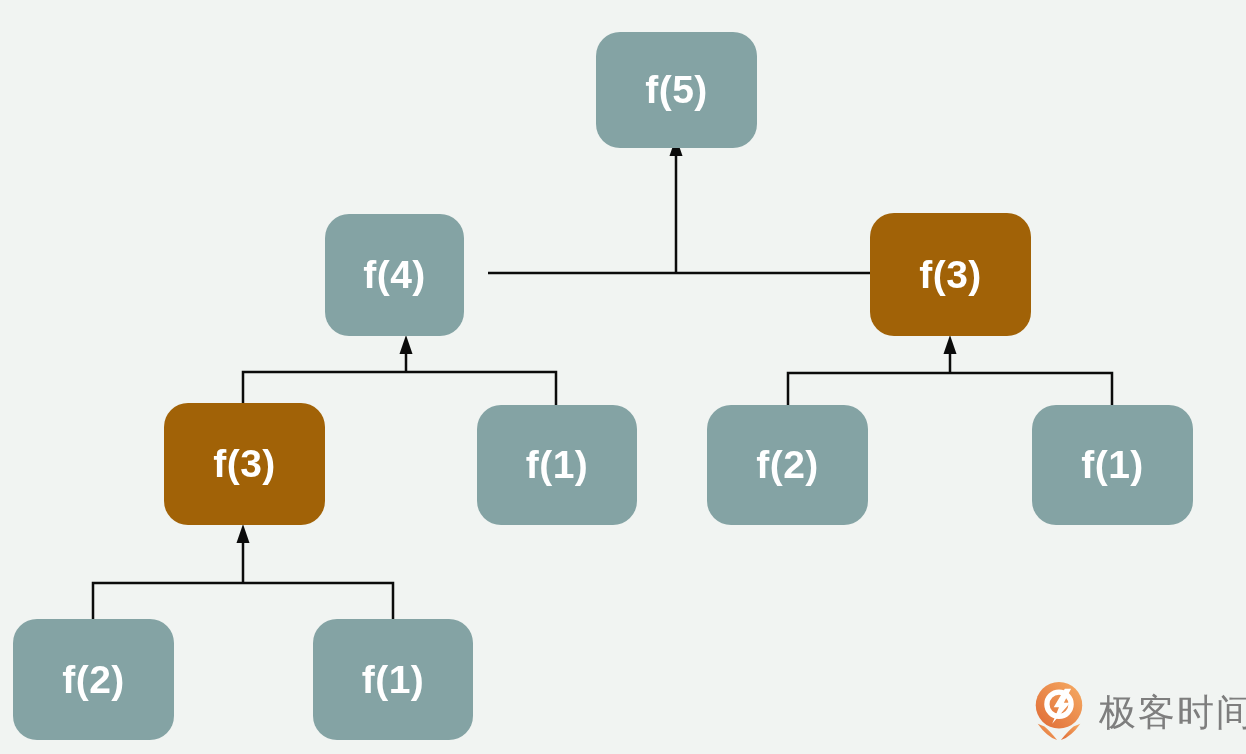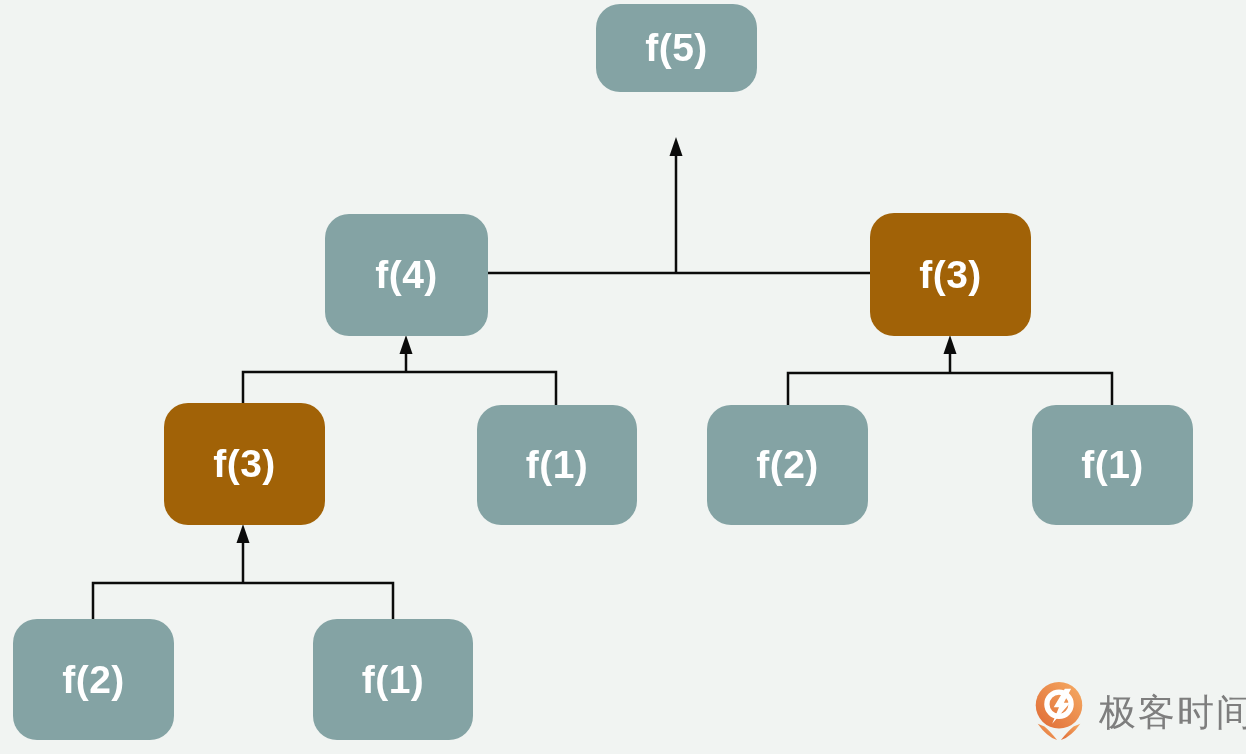--- a/index.html
+++ b/index.html
@@ -19,22 +19,22 @@
     display: flex; align-items: center; justify-content: center;
     color: #ffffff;
     font-size: 39px;
     font-weight: 700;
     letter-spacing: 0.5px;
     user-select: none;
   }
   .node.teal  { background: #84A3A4; }
   .node.green { background: #a16207; }
 
-  .n-f5  { left: 596px; top: 4px;  width: 161px; height: 88px; }
-  .n-f4  { left: 325px; top: 214px; width: 163px; height: 122px; }
+  .n-f5  { left: 596px; top: 32px;  width: 161px; height: 116px; }
+  .n-f4  { left: 325px; top: 214px; width: 139px; height: 122px; }
   .n-f3r { left: 870px; top: 213px; width: 161px; height: 123px; }
   .n-f3l { left: 164px; top: 403px; width: 161px; height: 122px; }
   .n-f1m { left: 477px; top: 405px; width: 160px; height: 120px; }
   .n-f2r { left: 707px; top: 405px; width: 161px; height: 120px; }
   .n-f1r { left: 1032px; top: 405px; width: 161px; height: 120px; }
   .n-f2b { left: 13px;  top: 619px; width: 161px; height: 121px; }
   .n-f1b { left: 313px; top: 619px; width: 160px; height: 121px; }
 
   .logo {
     position: absolute; left: 1028px; top: 680px;

